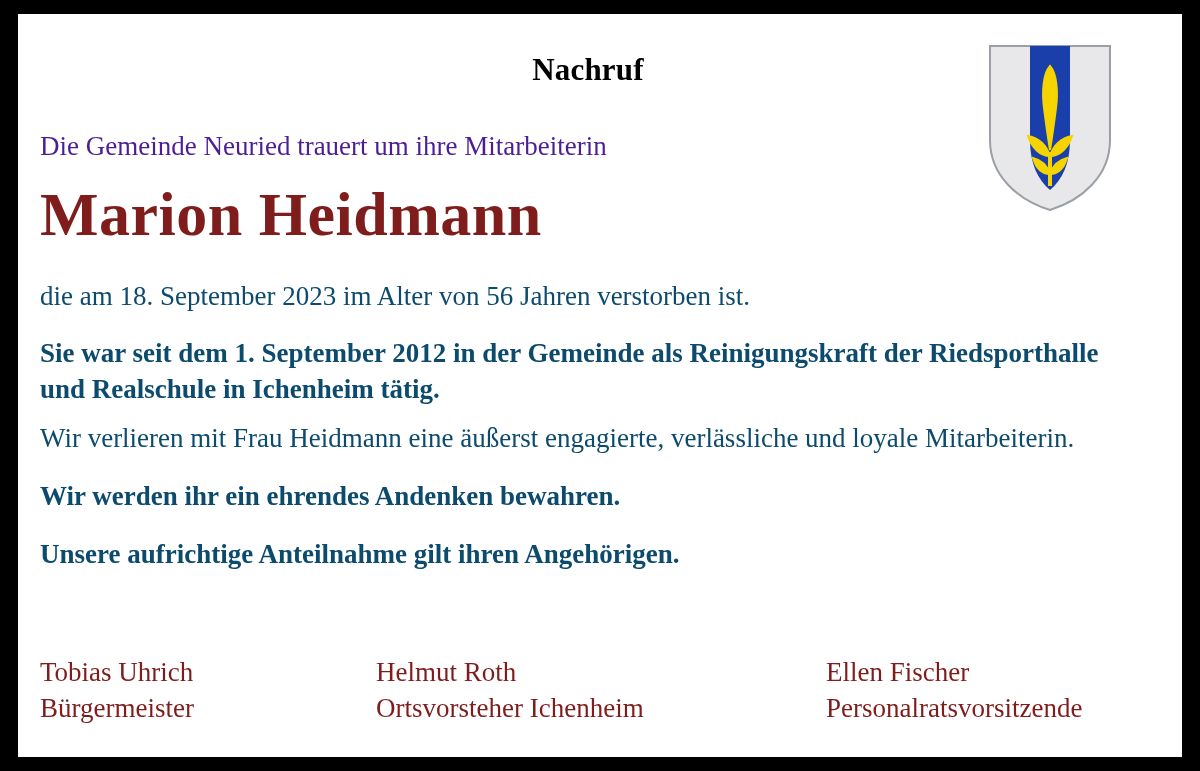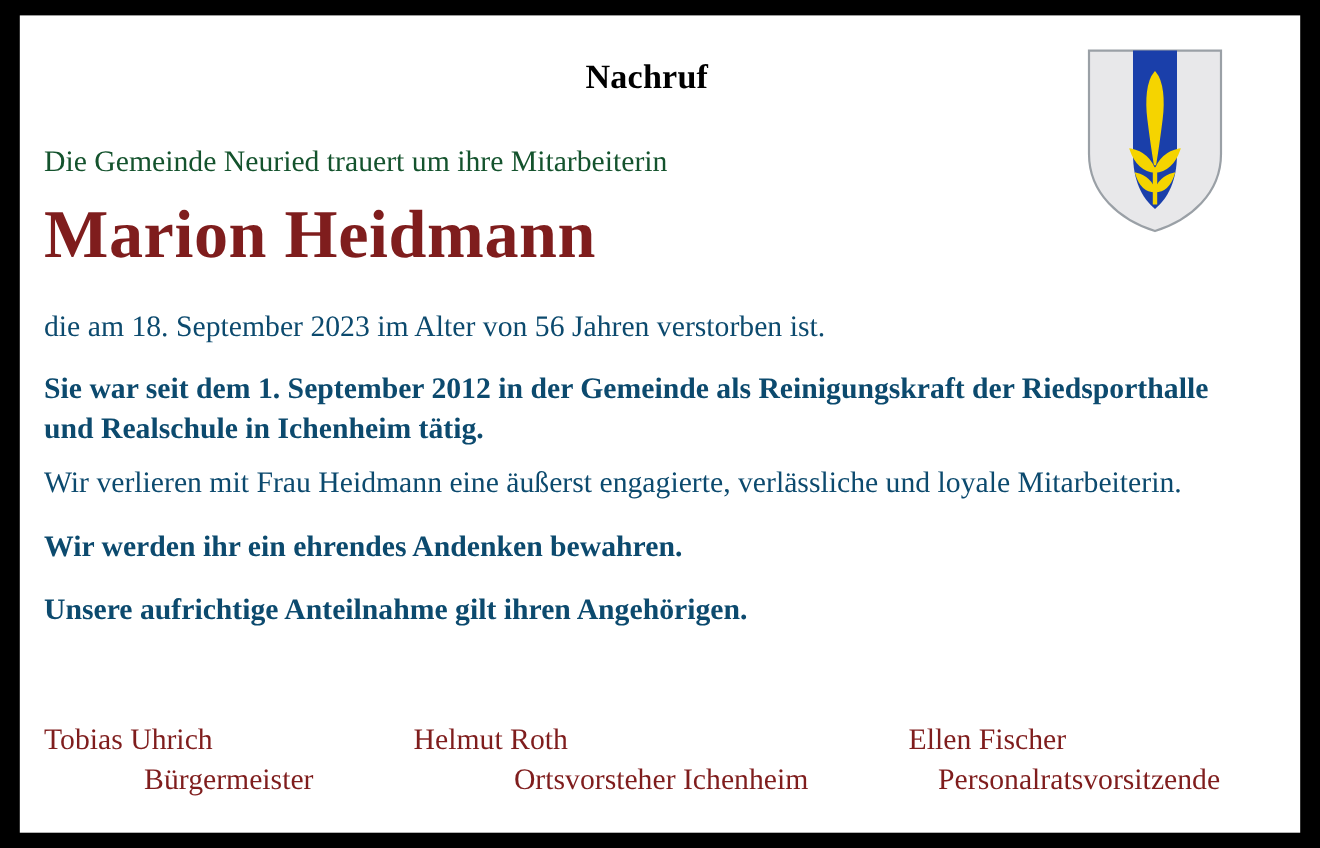--- a/index.html
+++ b/index.html
@@ -42,21 +42,21 @@
     text-align: center;
     font-weight: bold;
     font-size: 31px;
     letter-spacing: 0.2px;
     color: #000000;
     margin-top: 18px;
     margin-bottom: 0;
   }
   .lead {
     font-size: 27px;
-    color: #14532d;
+    color: #4c1d95;
     margin-top: 42px;
     line-height: 1.2;
   }
   .name {
     text-align: left;
     font-weight: bold;
     font-size: 62px;
     color: #7f1d1d;
     margin-top: 18px;
     letter-spacing: 0.5px;
@@ -85,21 +85,21 @@
   }
   .sig-col {
     font-size: 27px;
     color: #7f1d1d;
     line-height: 1.35;
   }
   .sig-col.c1 { width: 336px; }
   .sig-col.c2 { width: 450px; }
   .sig-col.c3 { width: 310px; }
   .sig-name { white-space: nowrap; }
-  .sig-role { white-space: nowrap; text-align: center; }
+  .sig-role { white-space: nowrap; }
 
   .crest {
     position: absolute;
     right: 22px;
     top: 10px;
     width: 128px;
     height: 168px;
   }
   .crest svg { display: block; }
 </style>

